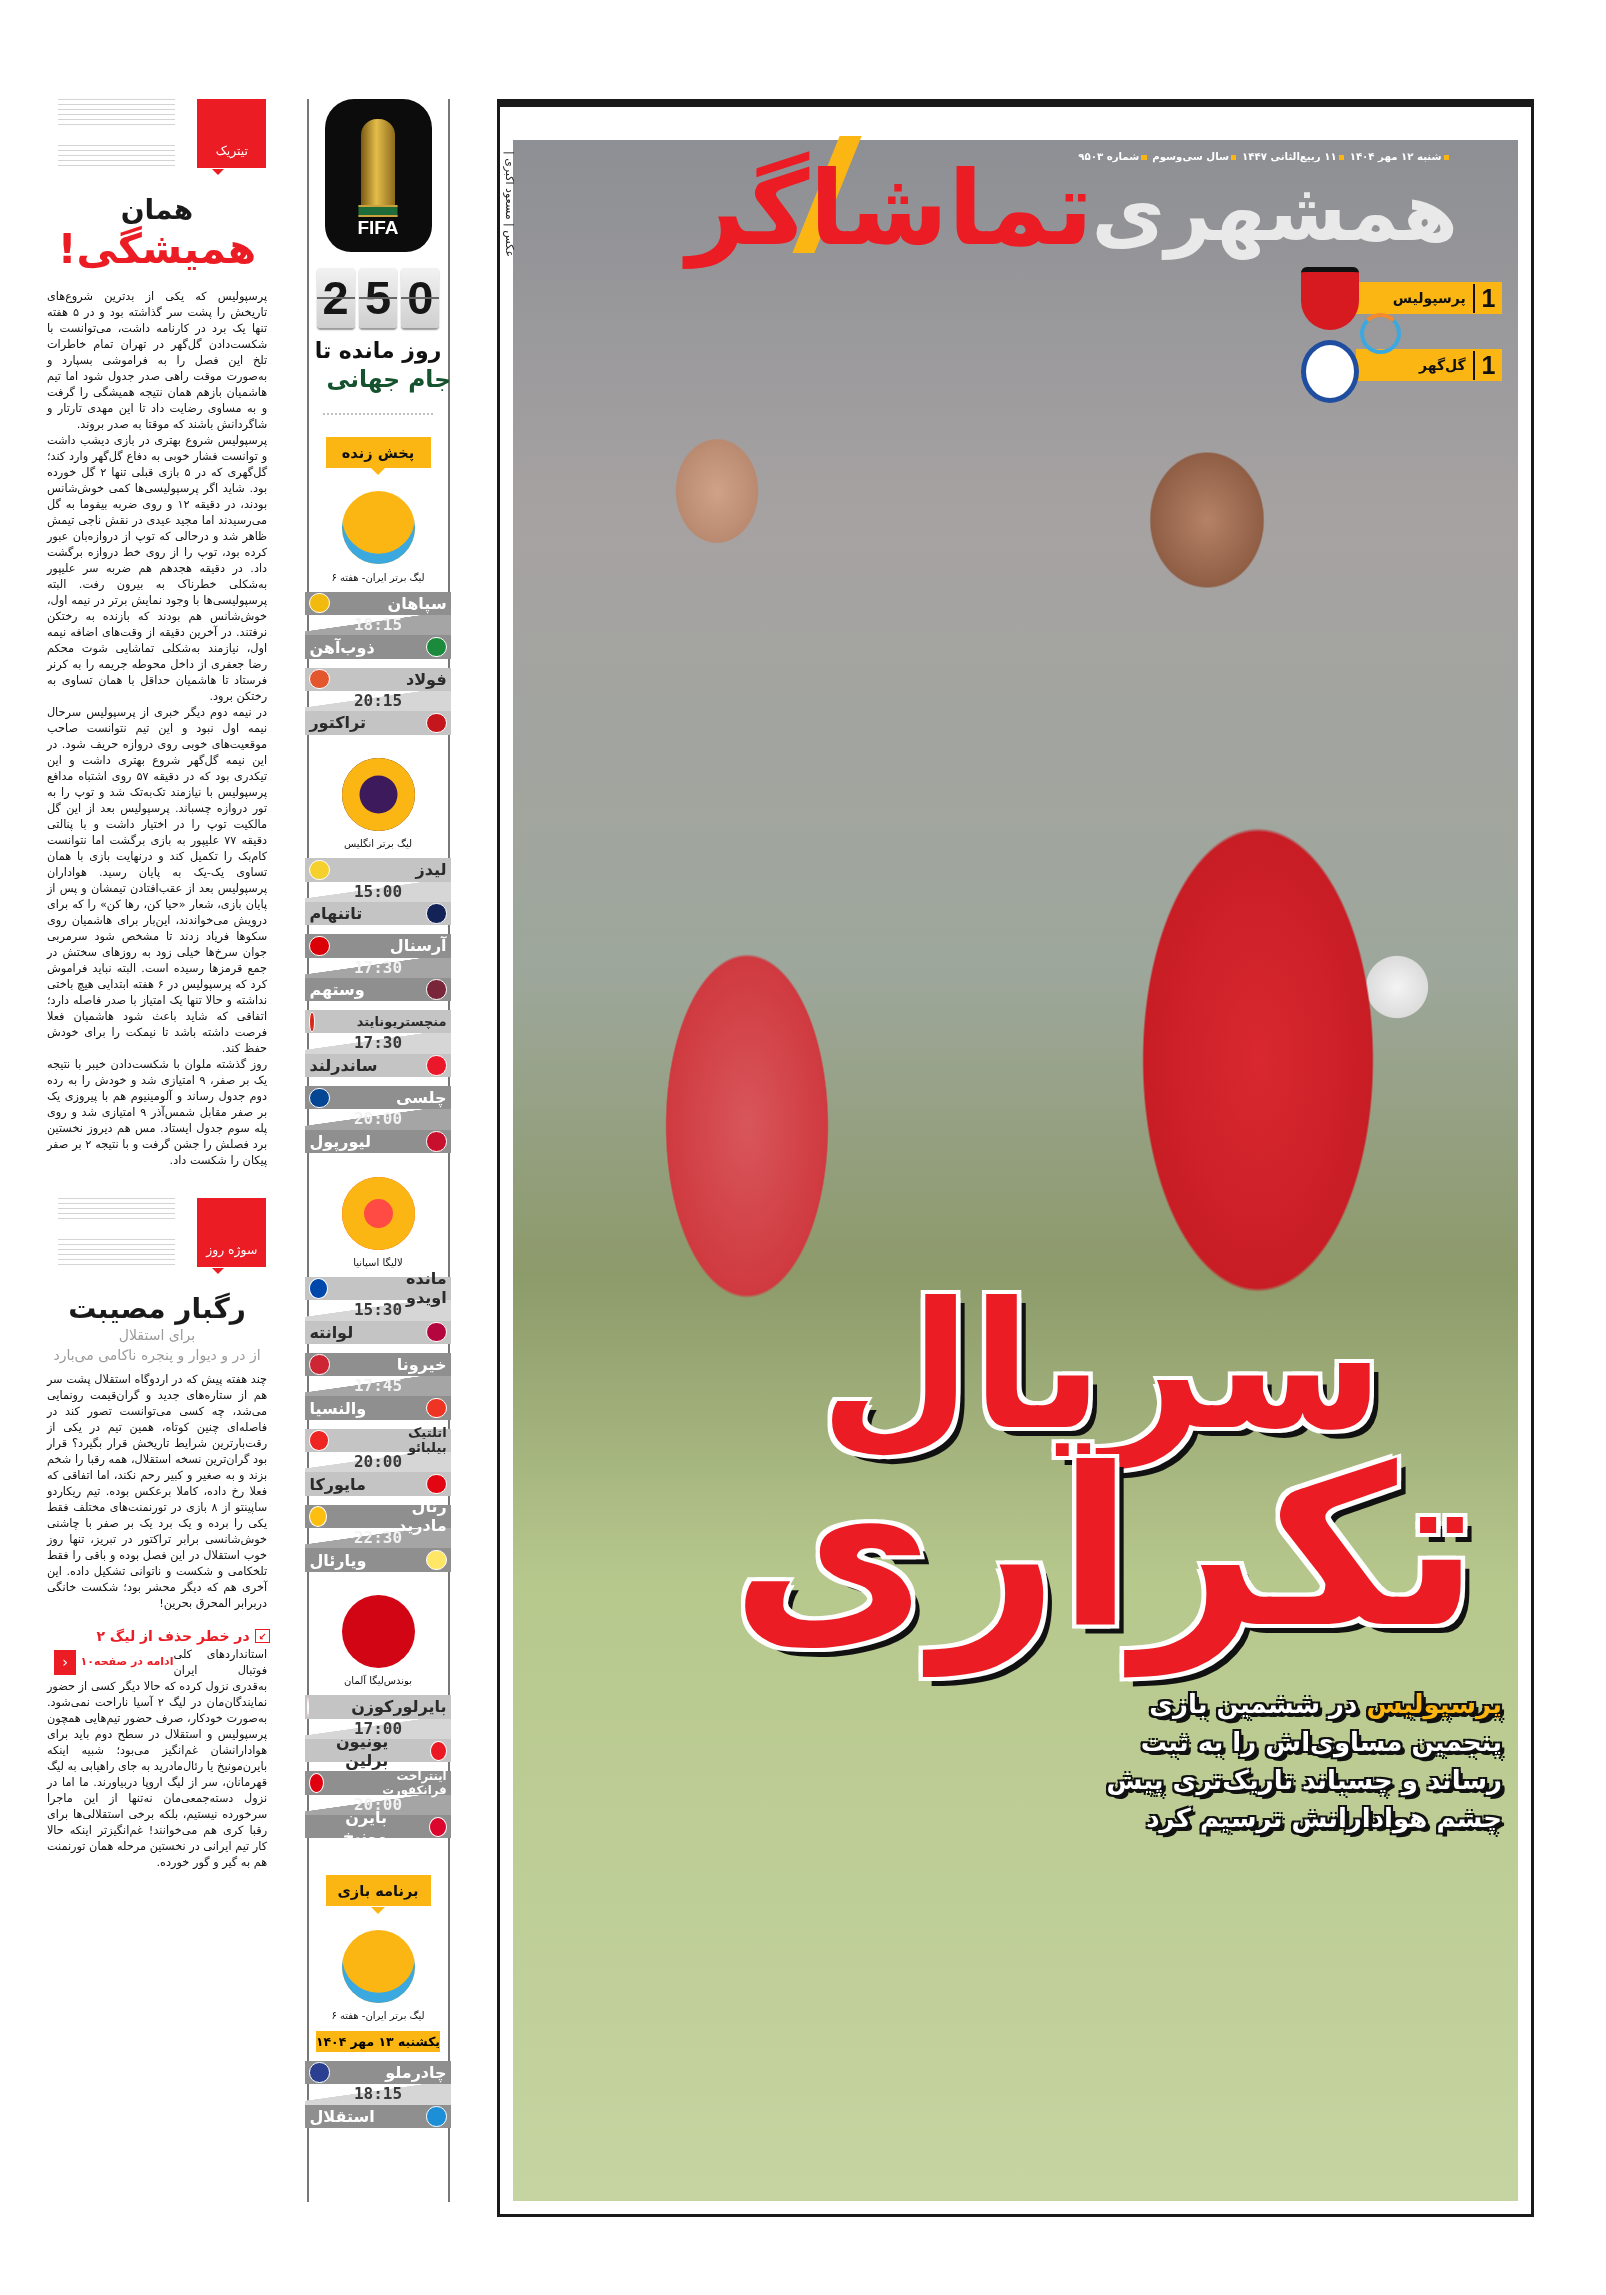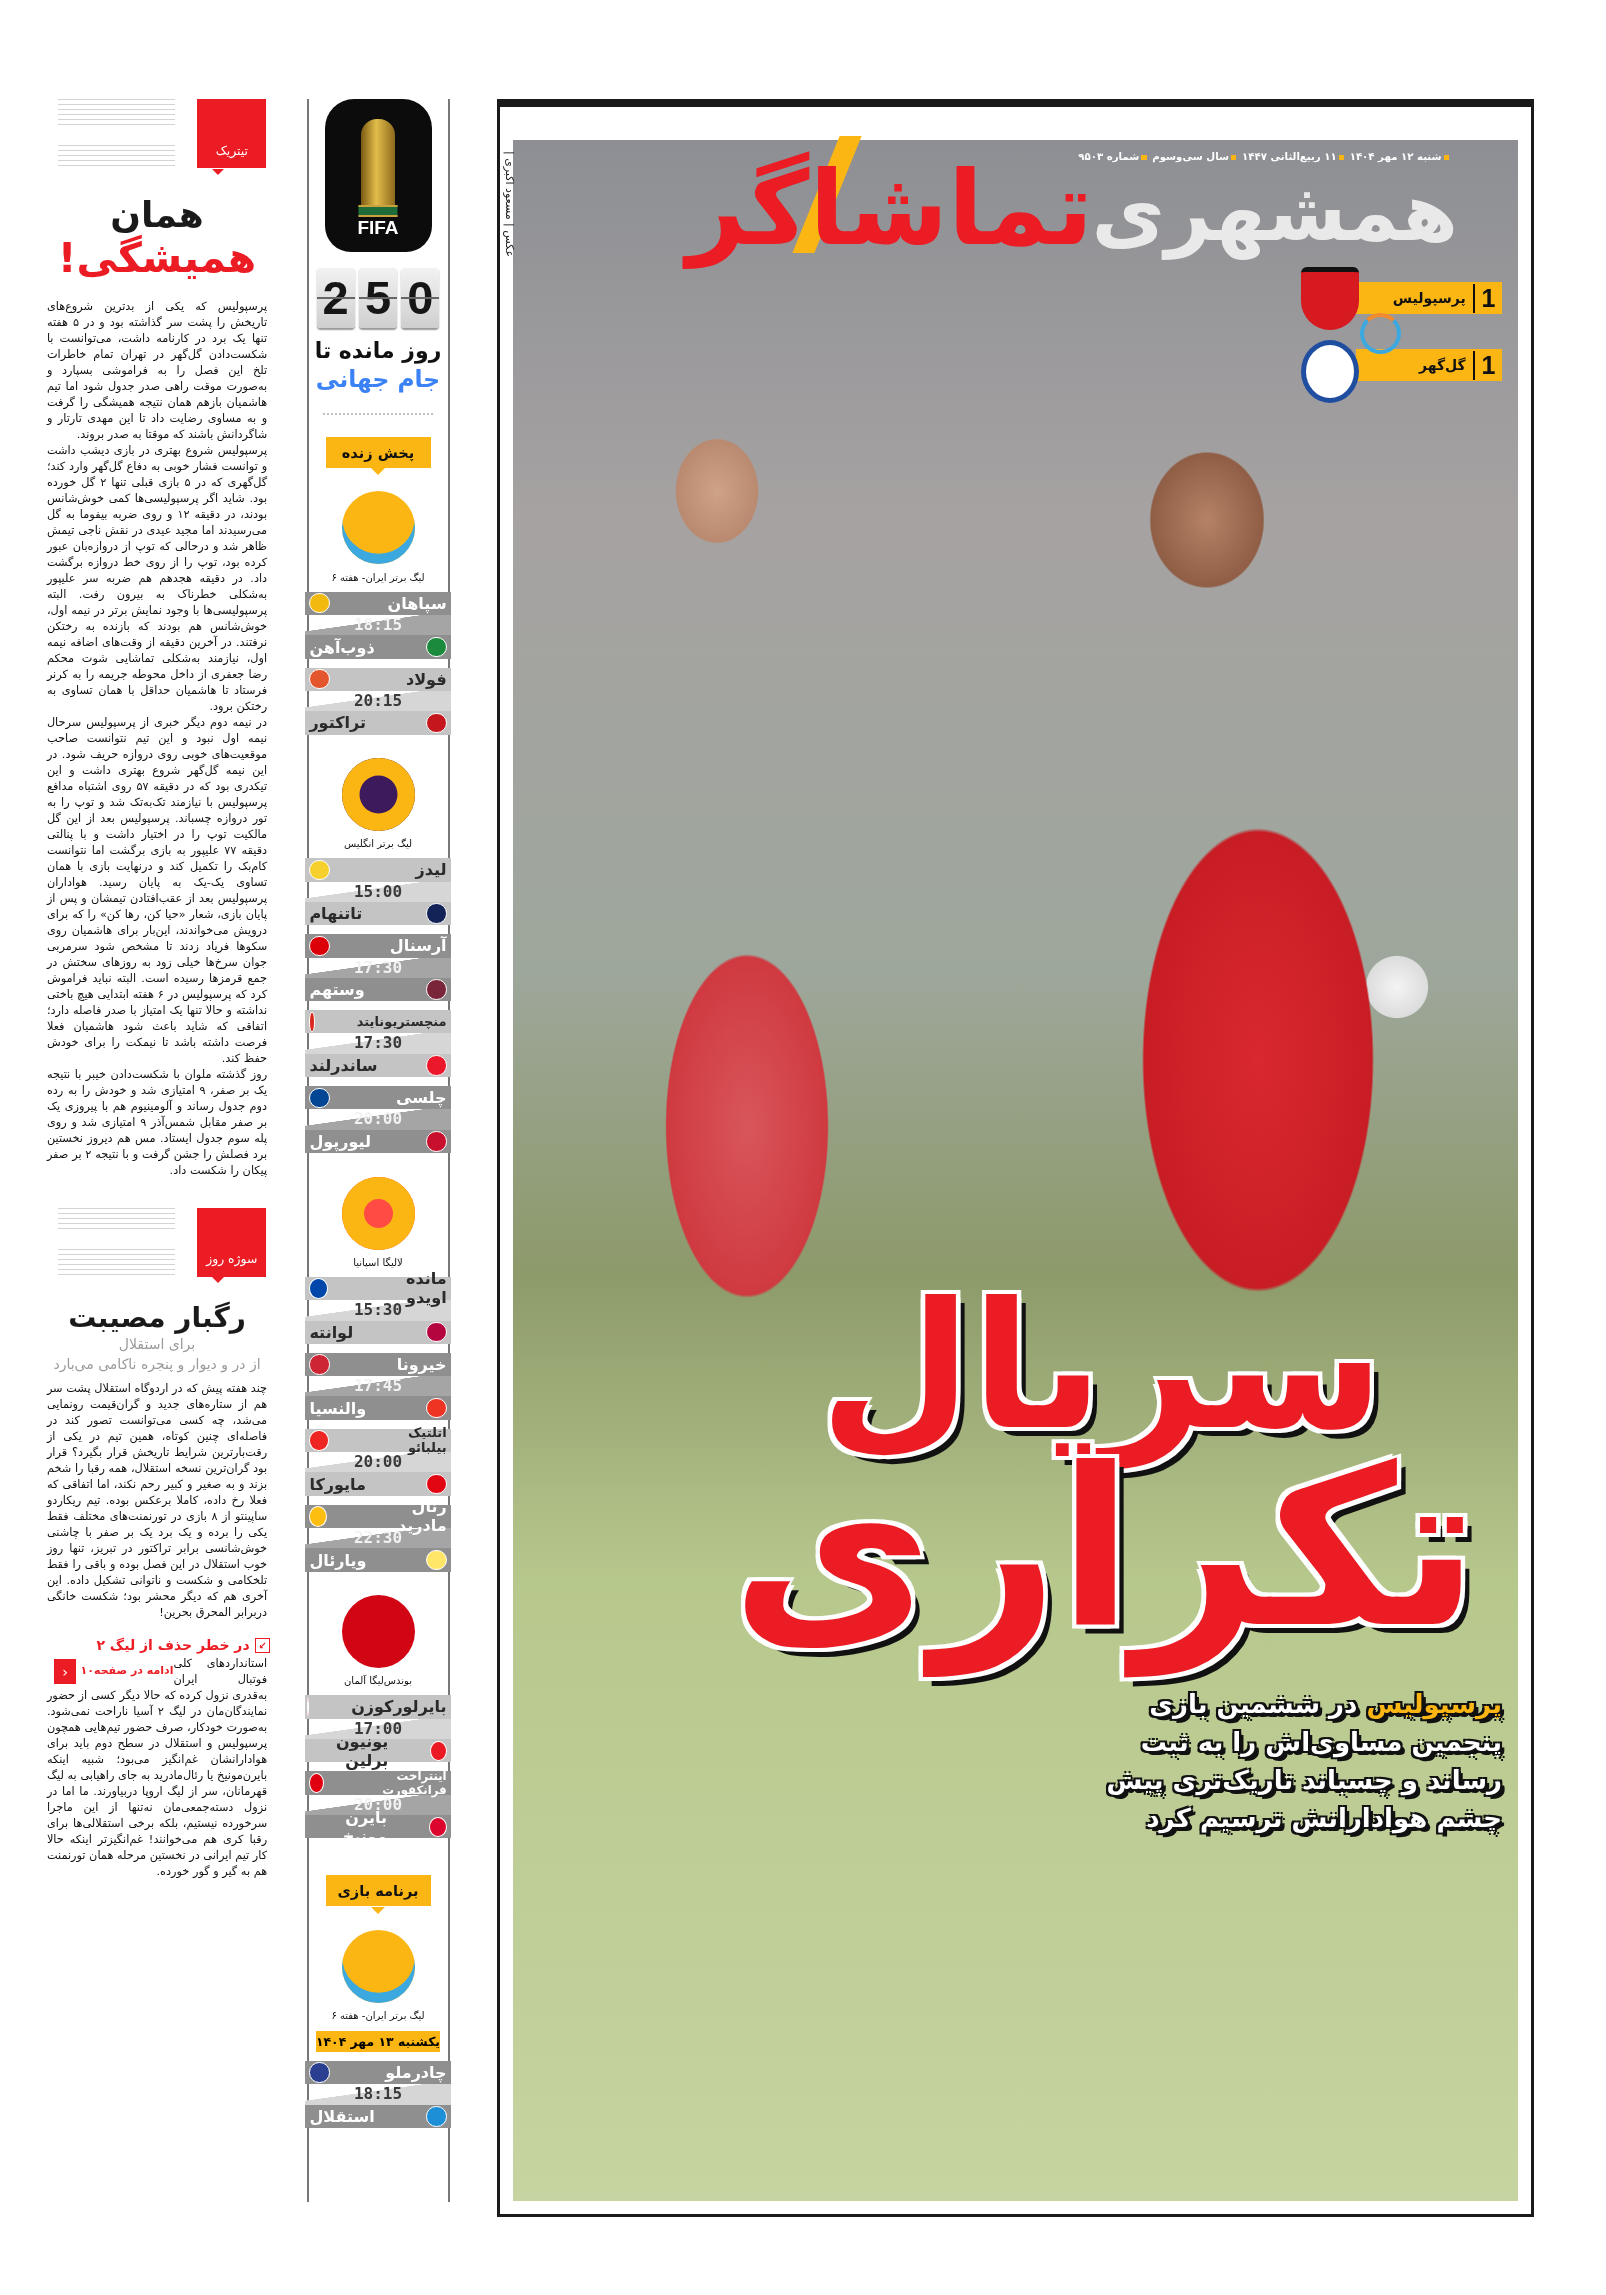--- a/index.html
+++ b/index.html
@@ -7,21 +7,21 @@
   body { position: relative; direction: rtl; }
 
   
   .col-left { position: absolute; left: 44px; top: 99px; width: 226px; }
   .tag-box { position: relative; width: 219px; height: 73px; }
   .tag-lines { position: absolute; left: 7.3px; top: 0; width: 117px; height: 69px;
     background: repeating-linear-gradient(to bottom, #d4d4d4 0, #d4d4d4 0.7px, transparent 0.7px, transparent 5.1px); }
   .tag-red { position: absolute; right: 3.7px; top: 0; width: 69px; height: 69px; background: #ec1c24; color: #fff;
     font-size: 12.4px; display: flex; align-items: flex-end; justify-content: center; padding-bottom: 10.2px; }
   .tag-red::after { content: ""; position: absolute; bottom: -6.6px; left: 14.6px; border-left: 6.6px solid transparent; border-right: 6.6px solid transparent; border-top: 6.6px solid #ec1c24; }
-  .title-black { font-family: "DejaVu Sans", sans-serif; font-weight: bold; font-size: 36px; text-align: center; color: #1a1a1a; margin-top: 22px; line-height: 1.15; }
+  .title-black { font-family: "DejaVu Sans", sans-serif; font-weight: bold; font-size: 28px; text-align: center; color: #1a1a1a; margin-top: 22px; line-height: 1.15; }
   .title-red { font-weight: bold; font-size: 41px; color: #ec1c24; text-align: center; line-height: 1.15; }
   .body-text { font-size: 11.3px; line-height: 16px; color: #111; text-align: justify; text-align-last: right; margin-top: 16px; padding: 0 2.9px; }
   .body-text p { margin: 0; }
   .tag-box2 { margin-top: 29px; }
   .title2 { font-weight: bold; font-size: 28px; color: #1a1a1a; text-align: center; margin-top: 20.4px; }
   .sub2 { font-size: 14px; color: #9a9a9a; text-align: center; line-height: 20px; }
   .subhead-red { color: #ec1c24; font-weight: bold; font-size: 14px; margin-top: 16px; display: flex; align-items: center; gap: 5.8px; }
   .subhead-red .arrow-box { width: 14.6px; height: 14.6px; border: 1.5px solid #ec1c24; font-size: 9.5px; display: inline-flex; align-items: center; justify-content: center; }
   .continue { display: flex; align-items: center; gap: 4.4px; float: left; margin: 2.9px 0 2.9px 7.3px; direction: rtl; }
   .continue .c-text { color: #ec1c24; font-weight: bold; font-size: 11px; line-height: 12.4px; text-align: center; }
@@ -33,21 +33,21 @@
   .col-mid { position: absolute; left: 305px; top: 99px; width: 146px; }
   .wc-logo { width: 107px; height: 153px; margin: 0 auto; position: relative; background: #0c0c0c; border-radius: 29px 29px 26px 26px; }
   .wc-logo .cup { position: absolute; left: 50%; top: 20.4px; width: 34px; height: 91px; transform: translateX(-50%);
     background: linear-gradient(90deg, #7a5a12, #e3bd4a 45%, #8d6a1d); border-radius: 16px 16px 4.4px 4.4px; }
   .wc-logo .cup-base { position: absolute; left: 50%; top: 106px; width: 39px; height: 11.7px; transform: translateX(-50%); background: #1d6c3a; border-top: 2.2px solid #caa23c; border-bottom: 2.2px solid #caa23c; }
   .wc-logo .fifa { position: absolute; bottom: 13px; width: 100%; text-align: center; color: #fff; font-weight: bold; font-size: 19px; font-family: "Liberation Sans", sans-serif; direction: ltr; }
   .counter { display: flex; justify-content: center; gap: 4.4px; margin-top: 16px; direction: ltr; }
   .digit { width: 38px; height: 60px; background: linear-gradient(#f2f2f2, #cfcfcf); border-radius: 3.7px; font-family: "Liberation Sans", sans-serif; font-weight: bold; font-size: 47px; color: #161616; text-align: center; line-height: 60px; position: relative; box-shadow: 0 1.5px 1.5px #999; }
   .digit::after { content: ""; position: absolute; left: 0; right: 0; top: 29px; height: 1.5px; background: #666; }
   .count-label { text-align: center; font-weight: bold; font-size: 22px; color: #111; margin-top: 10.2px; line-height: 1.2; }
-  .count-label2 { text-align: center; font-weight: bold; font-size: 23.4px; color: #3b82f6; line-height: 1.2; }
+  .count-label2 { font-weight: bold; font-size: 23.4px; color: #14532d; line-height: 1.2; }
   .dots { border-top: 2.9px dotted #c0c0c0; width: 110px; margin: 20.4px auto 0; }
   .yellow-tag { width: 105px; height: 31px; margin: 22px auto 0; background: #fcb614; color: #111; font-weight: bold; font-size: 14.6px; text-align: center; line-height: 31px; position: relative; }
   .yellow-tag::after { content: ""; position: absolute; bottom: -7.3px; left: 45px; border-left: 7.3px solid transparent; border-right: 7.3px solid transparent; border-top: 7.3px solid #fcb614; }
   .league-logo { width: 73px; height: 73px; border-radius: 50%; margin: 23.4px auto 0; position: relative; }
   .league-name { text-align: center; font-size: 10px; color: #111; margin-top: 7.3px; }
   .match { position: relative; margin-top: 8.8px; width: 146px; }
   .team-bar { height: 23.4px; background: #8f8f8f; color: #fff; font-weight: bold; font-size: 16px; display: flex; align-items: center; justify-content: space-between; padding: 0 4.4px; gap: 42px; }
   .team-bar.light { background: #c4c4c4; color: #2a2a2a; }
   .team-bar .badge { width: 20.4px; height: 20.4px; border-radius: 50%; border: 1.5px solid #fff; }
   .match-time { height: 20.4px; text-align: center; font-family: "DejaVu Sans Mono", monospace; font-weight: bold; font-size: 16px; color: #3a3a3a; line-height: 20.4px;

